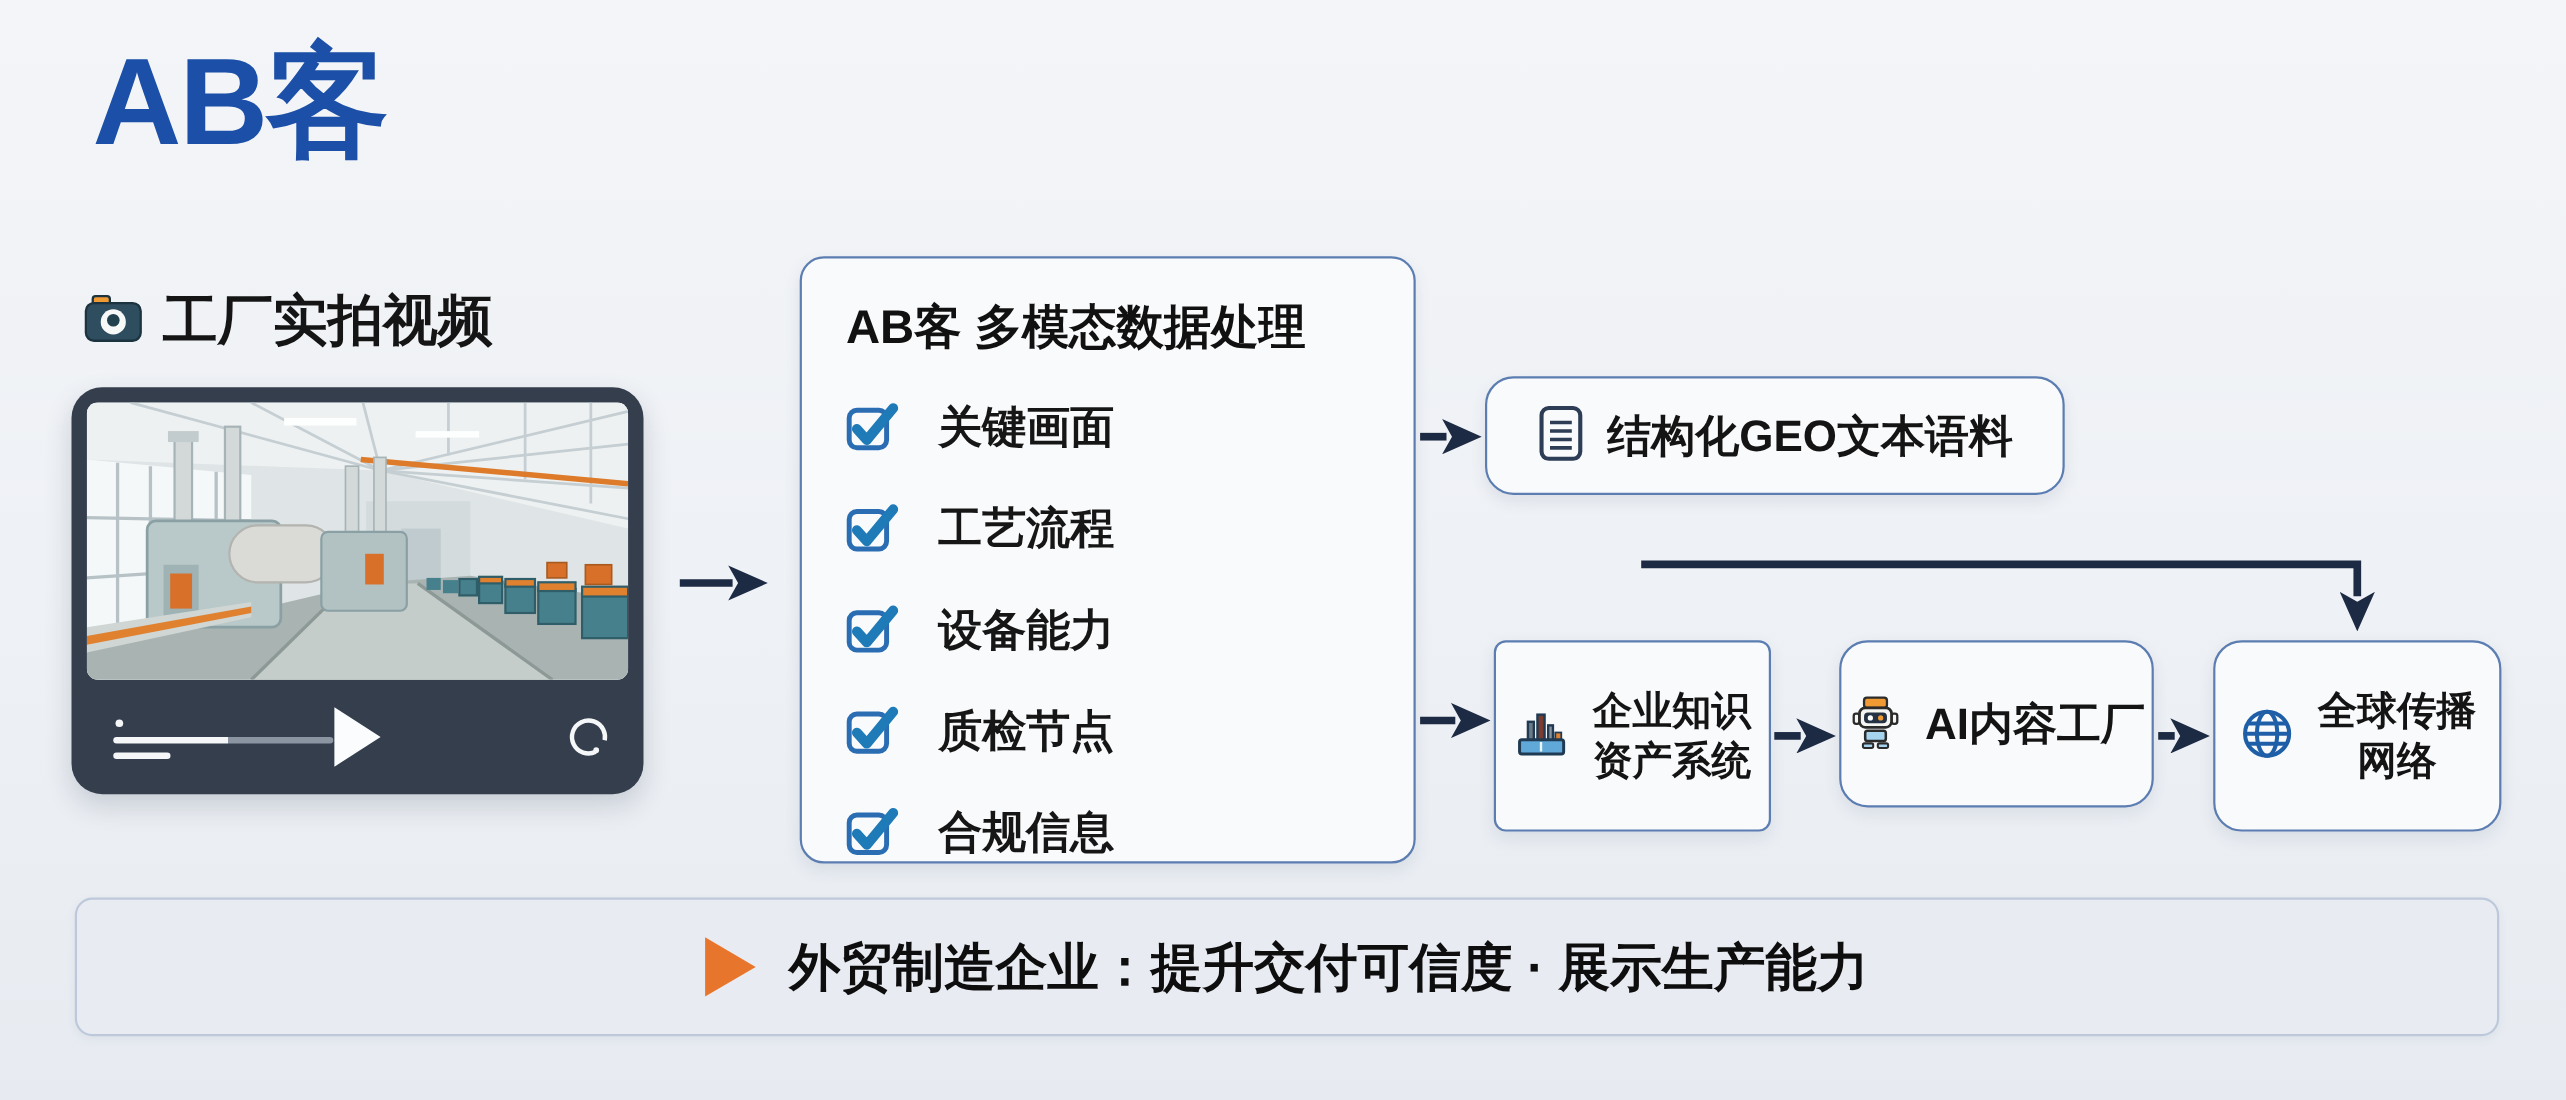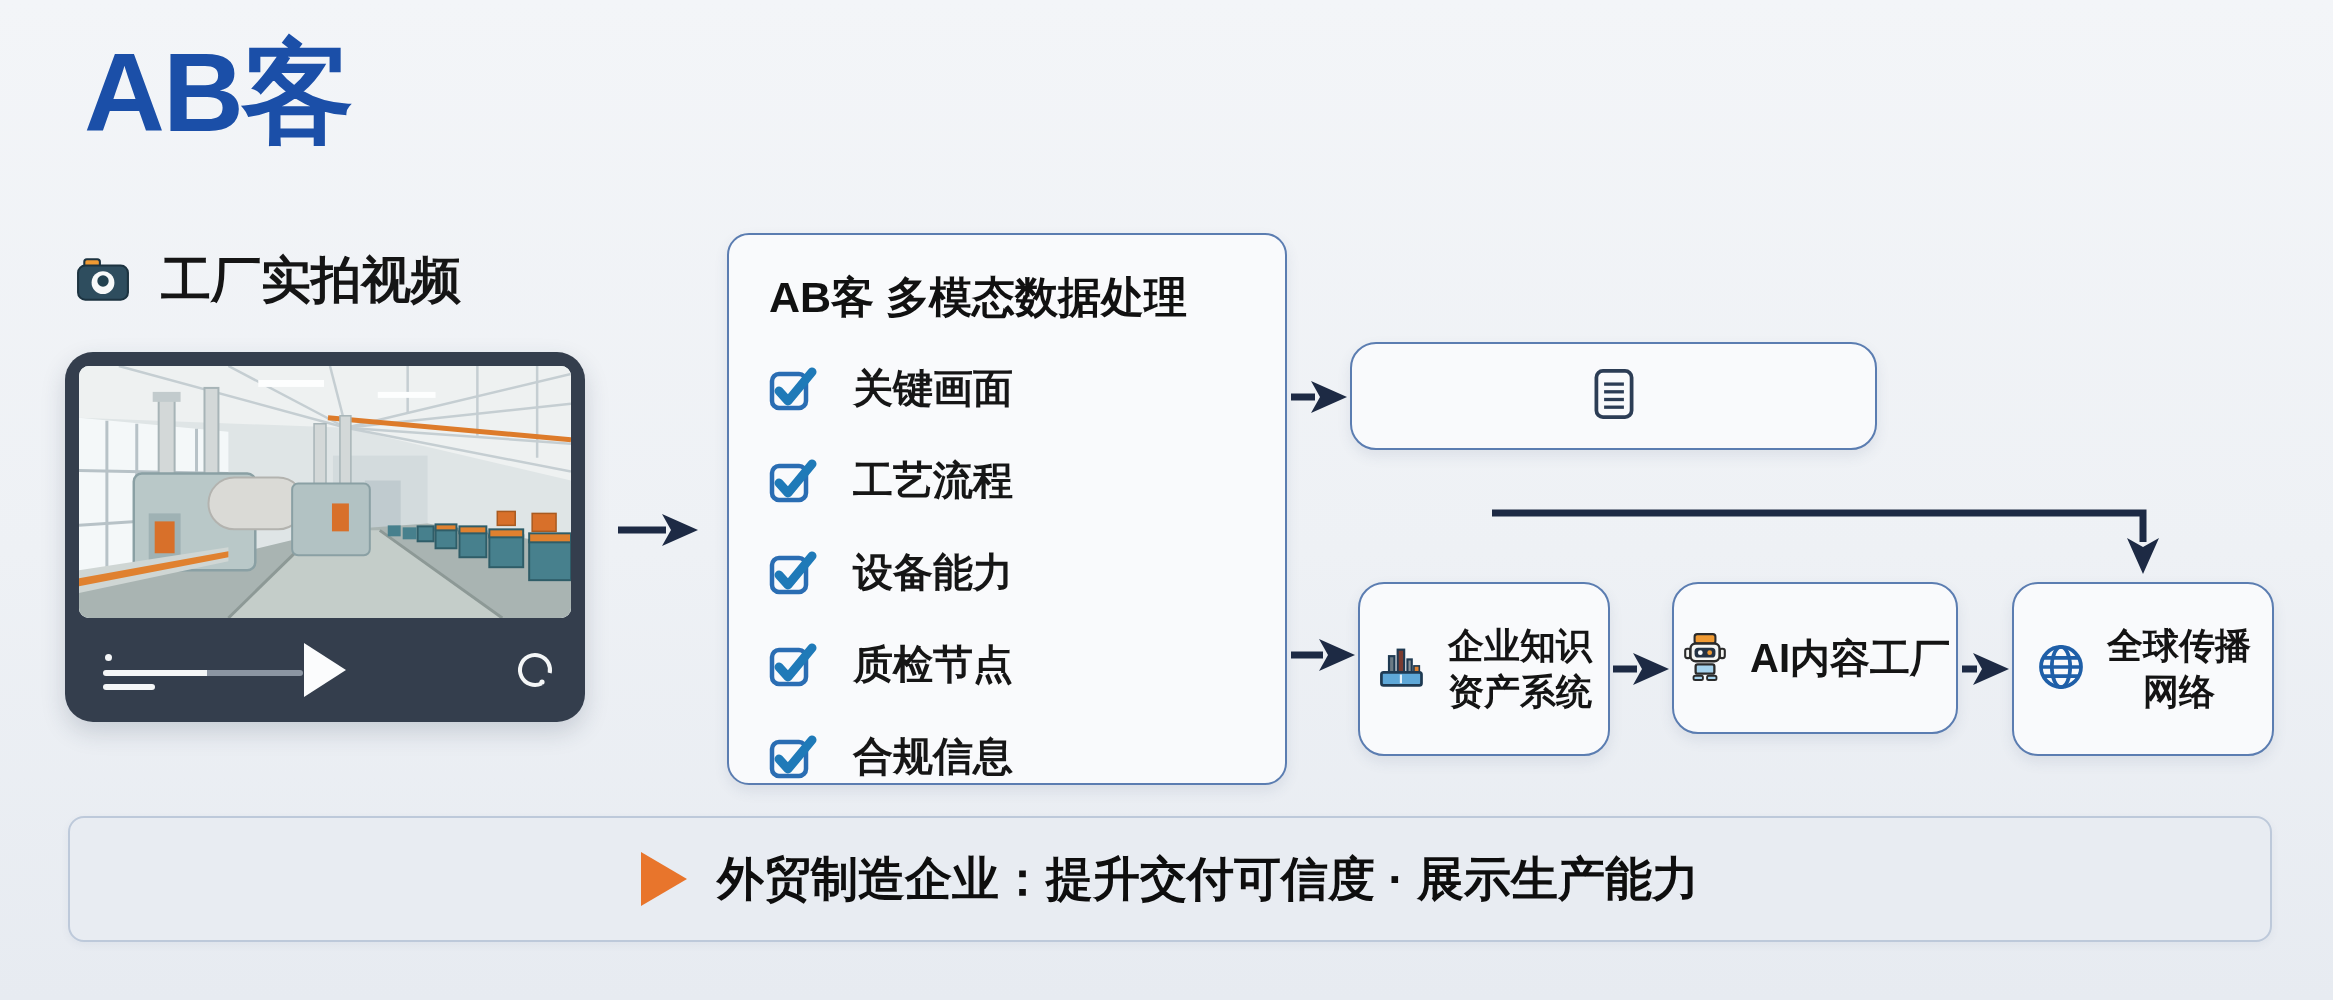--- a/index.html
+++ b/index.html
@@ -5,21 +5,21 @@
   html,body{margin:0;padding:0;background:#dde2e9;}
   .canvas{
     position:relative;width:2333px;height:1000px;overflow:hidden;
     background:linear-gradient(180deg,#f3f5f8 0%,#eef1f5 55%,#e7ebf1 100%);
     font-family:"Liberation Sans","DejaVu Sans",sans-serif;color:#141414;
   }
   
   .logo{position:absolute;left:84px;top:31px;font-size:112px;font-weight:700;
         color:#1b4fa8;letter-spacing:-2px;line-height:1.1;}
   
-  .vid-label{position:absolute;left:76px;top:247px;display:flex;align-items:center;gap:31px;}
+  .vid-label{position:absolute;left:76px;top:258px;display:flex;align-items:center;gap:18px;}
   .vid-label .txt{font-size:50px;font-weight:700;color:#151515;}
   
   .player{position:absolute;left:65px;top:352px;width:520px;height:370px;
           background:#343e4d;border-radius:28px;box-shadow:0 10px 24px rgba(40,55,80,.18);}
   .screen{position:absolute;left:14px;top:14px;width:492px;height:252px;
           border-radius:10px;overflow:hidden;background:#dfe5e6;}
   .controls{position:absolute;left:0;right:0;top:266px;bottom:0;}
   .prog-dot{position:absolute;left:40px;top:36px;width:7px;height:7px;border-radius:50%;background:#f4f6f7;}
   .prog-line1{position:absolute;left:38px;top:52px;width:200px;height:6px;border-radius:3px;
               background:linear-gradient(90deg,#f4f6f7 0 52%,#8b95a2 52% 100%);}
@@ -32,21 +32,21 @@
   .fbox{position:absolute;background:#f9fafc;border:2.5px solid #5b7db1;
         box-shadow:0 6px 14px rgba(60,80,120,.10);}
   .process-box{left:727px;top:233px;width:560px;height:552px;border-radius:22px;padding:34px 12px 0 40px;box-sizing:border-box;}
   .process-title{font-size:43px;font-weight:800;color:#111;}
   .check-list{margin-top:34px;display:flex;flex-direction:column;gap:37px;}
   .check-row{display:flex;align-items:flex-end;gap:36px;}
   .check-row .lbl{font-size:40px;font-weight:600;color:#161616;}
   .node{display:flex;align-items:center;justify-content:center;gap:20px;border-radius:26px;box-sizing:border-box;}
   .geo-box{left:1350px;top:342px;width:527px;height:108px;}
   .geo-box .lbl{font-size:40px;font-weight:700;}
-  .k-box{left:1358px;top:582px;width:252px;height:174px;}
+  .k-box{left:1358px;top:582px;width:252px;height:174px;border-radius:11px;}
   .ai-box{left:1672px;top:582px;width:286px;height:152px;}
   .g-box{left:2012px;top:582px;width:262px;height:174px;}
   .two-line{font-size:36px;font-weight:700;line-height:1.28;text-align:center;}
   .one-line{font-size:40px;font-weight:700;}
   
   .footer{position:absolute;left:68px;top:816px;width:2200px;height:122px;
           background:#e8ecf2;border:2px solid #bdc9da;border-radius:16px;
           display:flex;align-items:center;justify-content:center;gap:30px;
           box-shadow:0 3px 8px rgba(60,80,120,.06);}
   .tri{width:0;height:0;border-left:46px solid #e8752c;
@@ -203,20 +203,21 @@
   <div class="fbox node geo-box">
     <span>
       <svg width="44" height="54" viewBox="0 0 40 48">
         <rect x="4" y="3" width="32" height="42" rx="6" fill="none" stroke="#2c3d55" stroke-width="3.4"></rect>
         <line x1="11" y1="15" x2="29" y2="15" stroke="#2c3d55" stroke-width="3"></line>
         <line x1="11" y1="22" x2="29" y2="22" stroke="#2c3d55" stroke-width="3"></line>
         <line x1="11" y1="29" x2="29" y2="29" stroke="#2c3d55" stroke-width="3"></line>
         <line x1="11" y1="36" x2="29" y2="36" stroke="#2c3d55" stroke-width="3"></line>
       </svg>
     </span>
+    <span class="lbl">结构化GEO文本语料</span>
   </div>
 
   <div class="fbox node k-box">
     <span>
       <svg width="52" height="44" viewBox="0 0 48 40">
         <rect x="12" y="10" width="5" height="16" fill="#6b7b85" stroke="#1f3a52" stroke-width="2"></rect>
         <rect x="20" y="4" width="6" height="22" fill="#7a3b30" stroke="#1f3a52" stroke-width="2"></rect>
         <rect x="29" y="13" width="4" height="13" fill="#8a949a" stroke="#1f3a52" stroke-width="2"></rect>
         <rect x="35" y="19" width="5" height="7" fill="#e0812f" stroke="#1f3a52" stroke-width="1.5"></rect>
         <rect x="5" y="25" width="37" height="12" rx="2" fill="#5fa8d8" stroke="#1f3a52" stroke-width="2.5"></rect>

